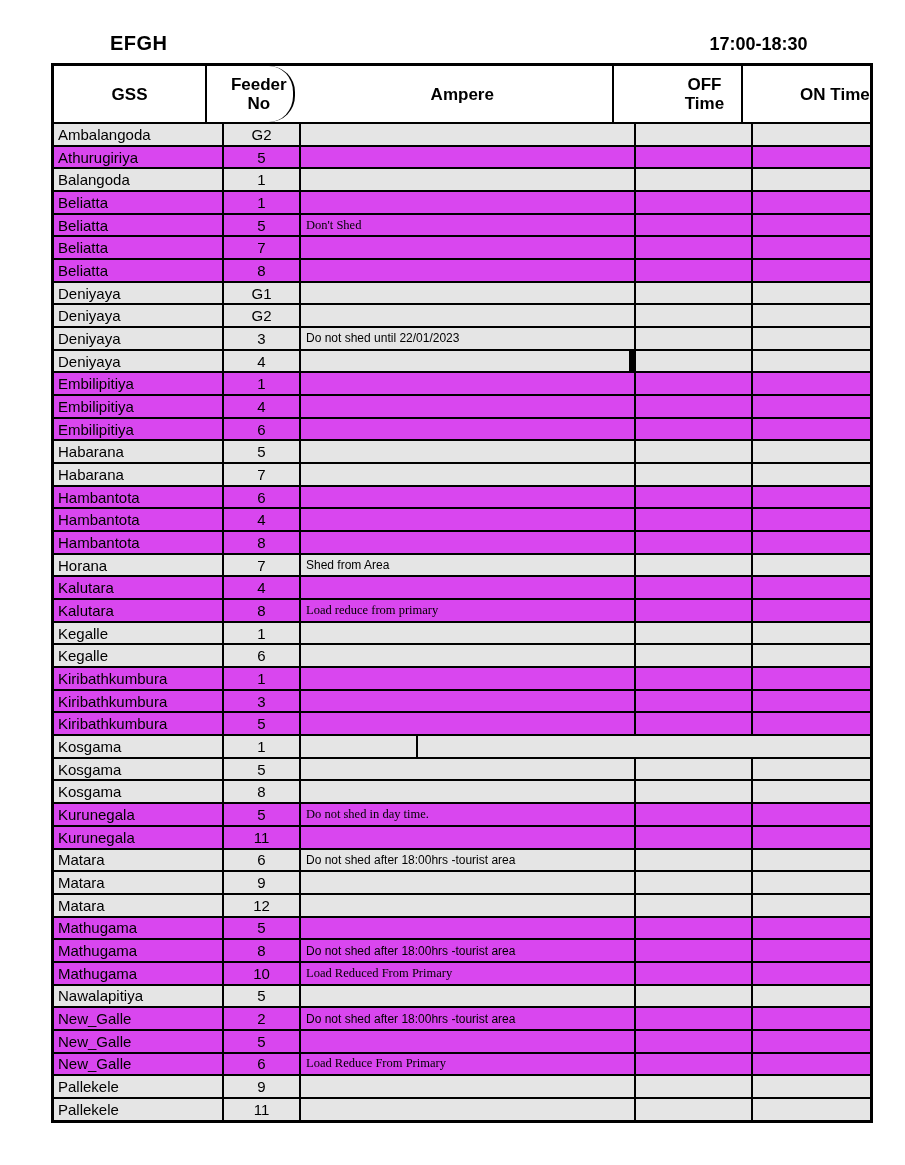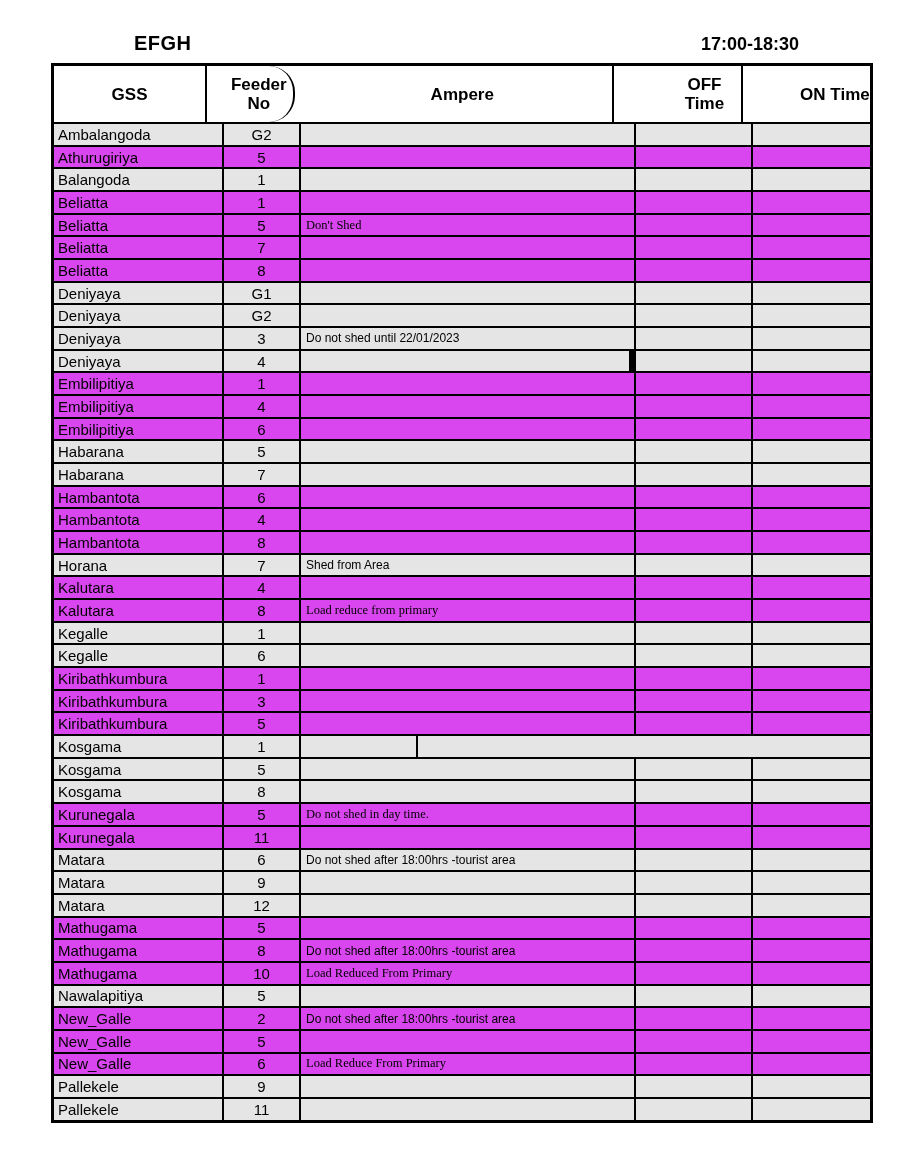--- a/index.html
+++ b/index.html
@@ -3,25 +3,25 @@
 <meta charset="utf-8">
 <style>
   html,body{margin:0;padding:0;}
   body{
     width:905px;height:1165px;background:#ffffff;position:relative;
     font-family:"Liberation Sans",sans-serif;color:#000;
     overflow:hidden;
   }
   .title-left{
     position:absolute;left:110px;top:32px;
-    font-size:20px;font-weight:bold;letter-spacing:0.5px;margin-left:24px;
+    font-size:20px;font-weight:bold;letter-spacing:0.5px;
   }
   .title-right{
     position:absolute;left:701px;top:34px;width:115px;
-    font-size:18px;font-weight:bold;white-space:nowrap;
+    font-size:18px;font-weight:bold;text-align:center;white-space:nowrap;
   }
   .sheet-table{
     position:absolute;left:51px;top:63px;width:822px;
     border:3px solid #000;box-sizing:border-box;background:#fff;
   }
   .hrow{
     display:flex;height:56px;box-sizing:border-box;
     font-weight:bold;font-size:17px;gap:18px;
   }
   .hcell{

